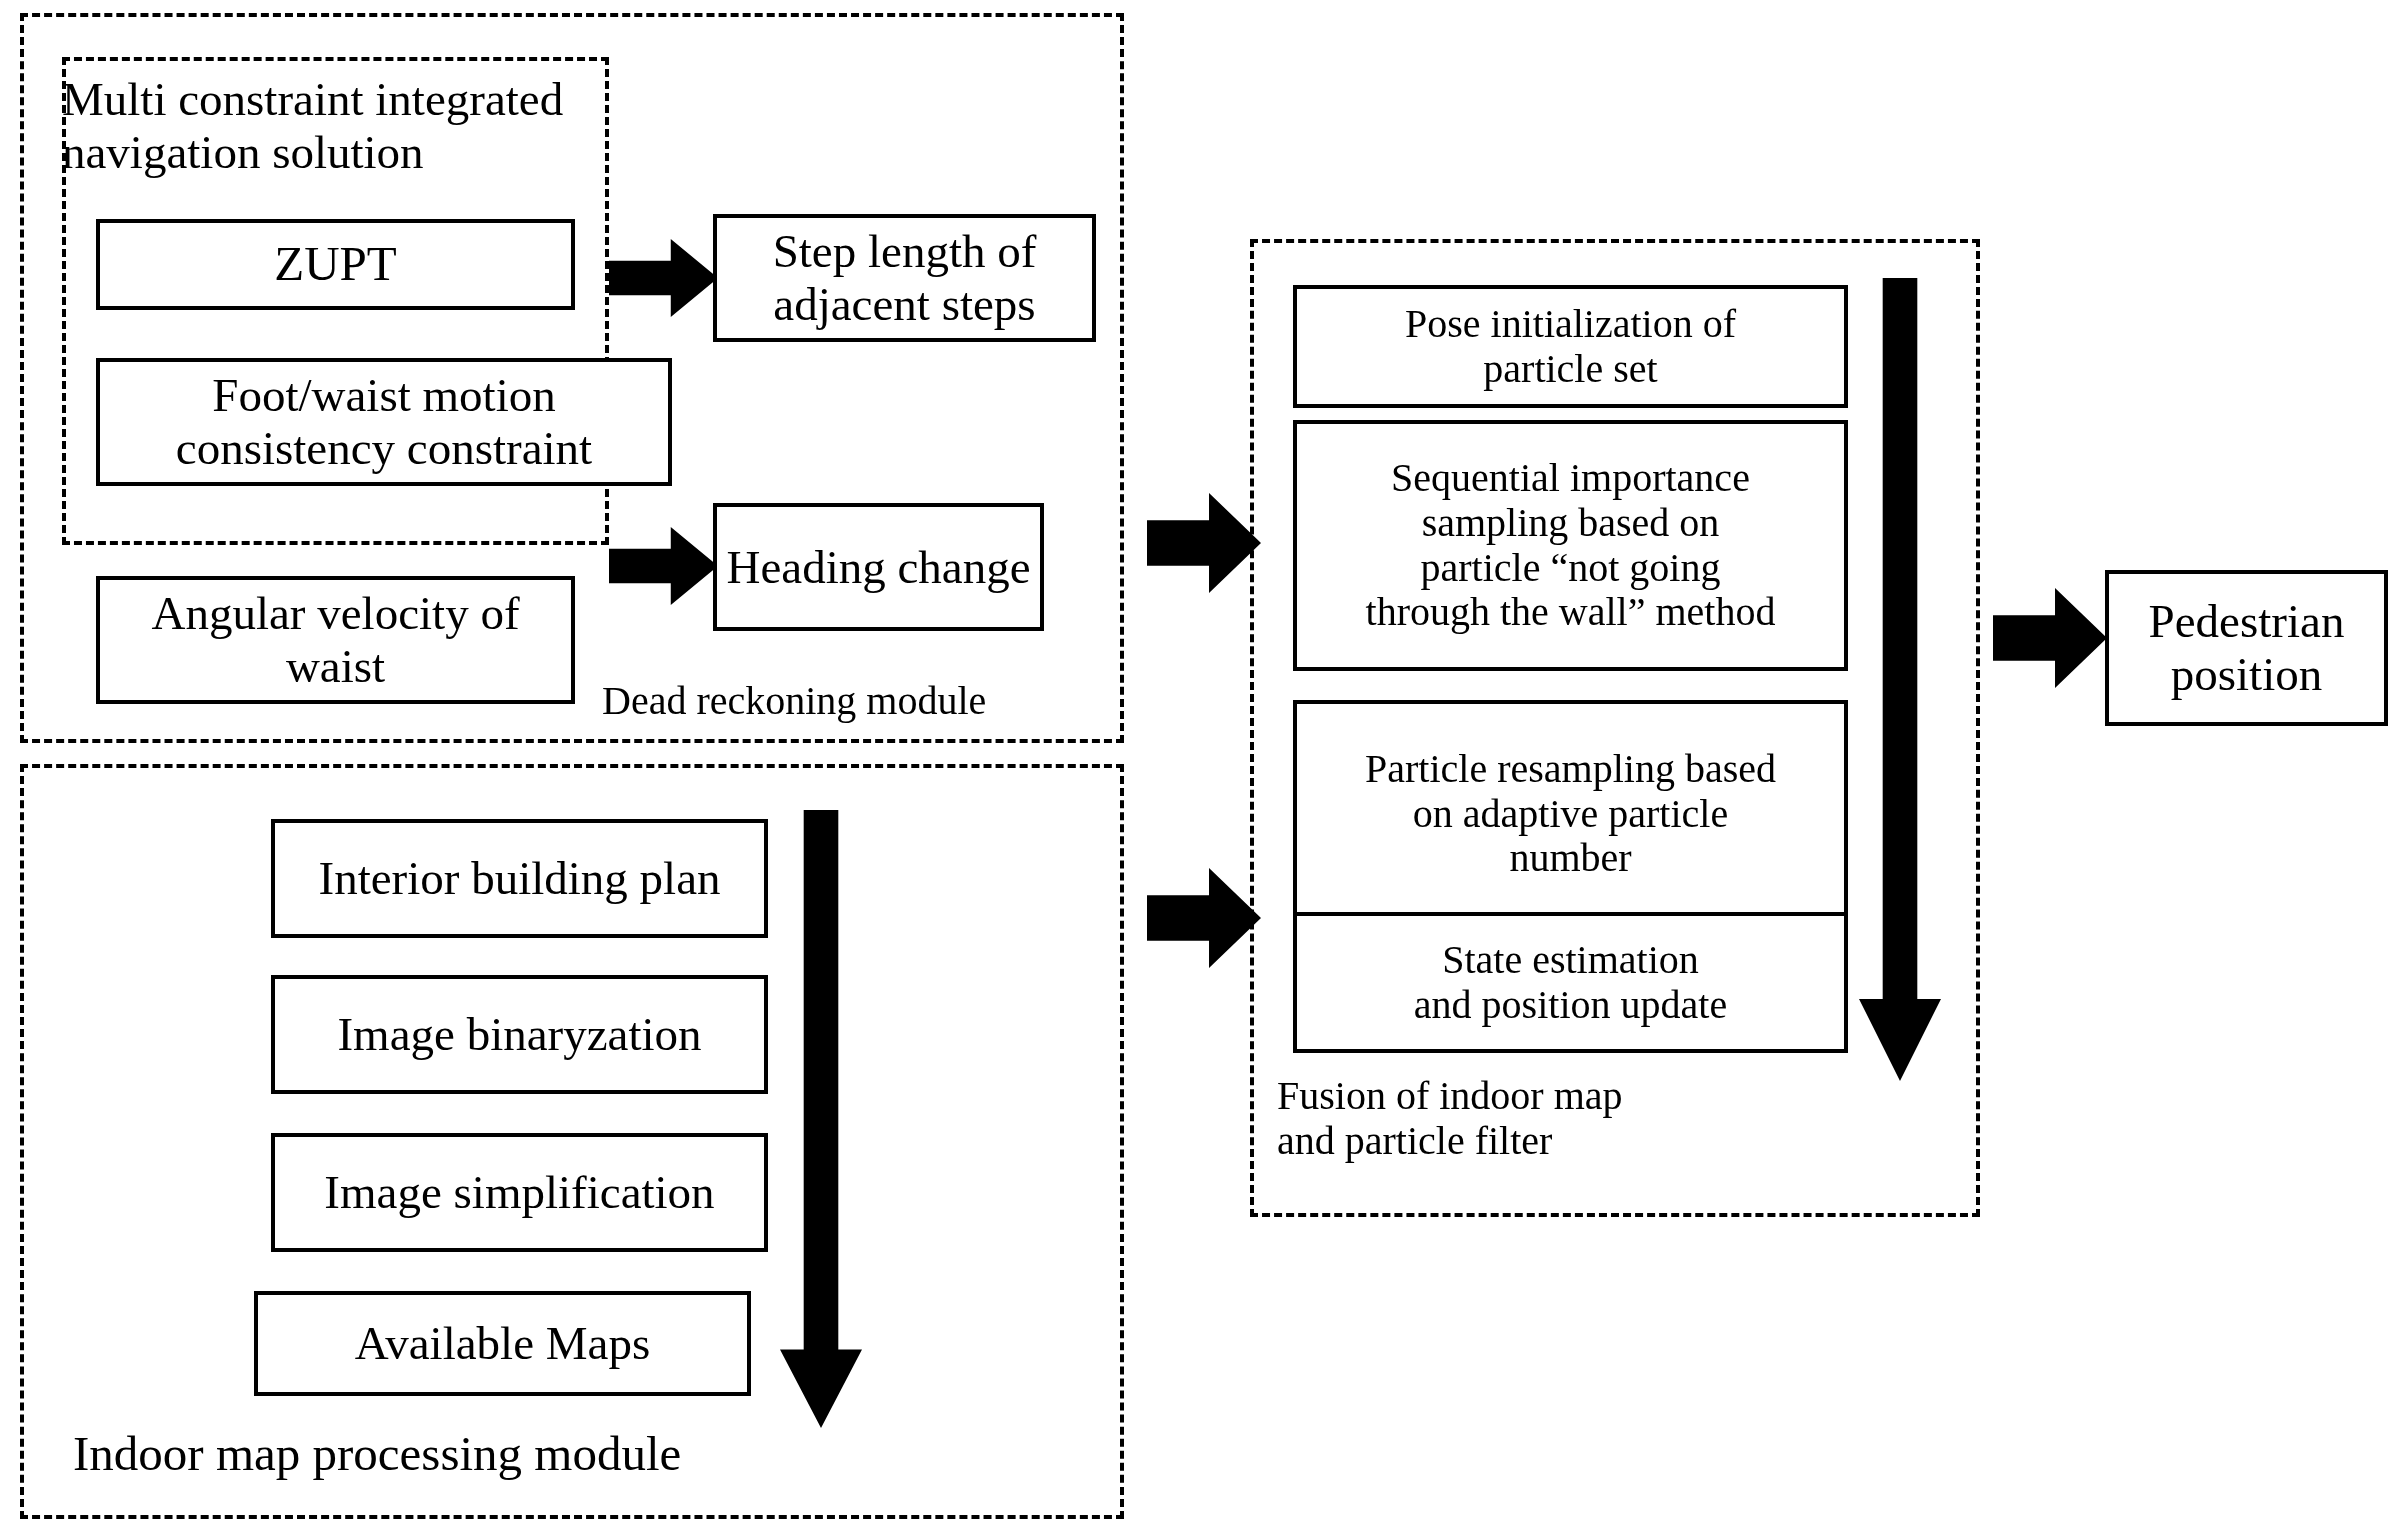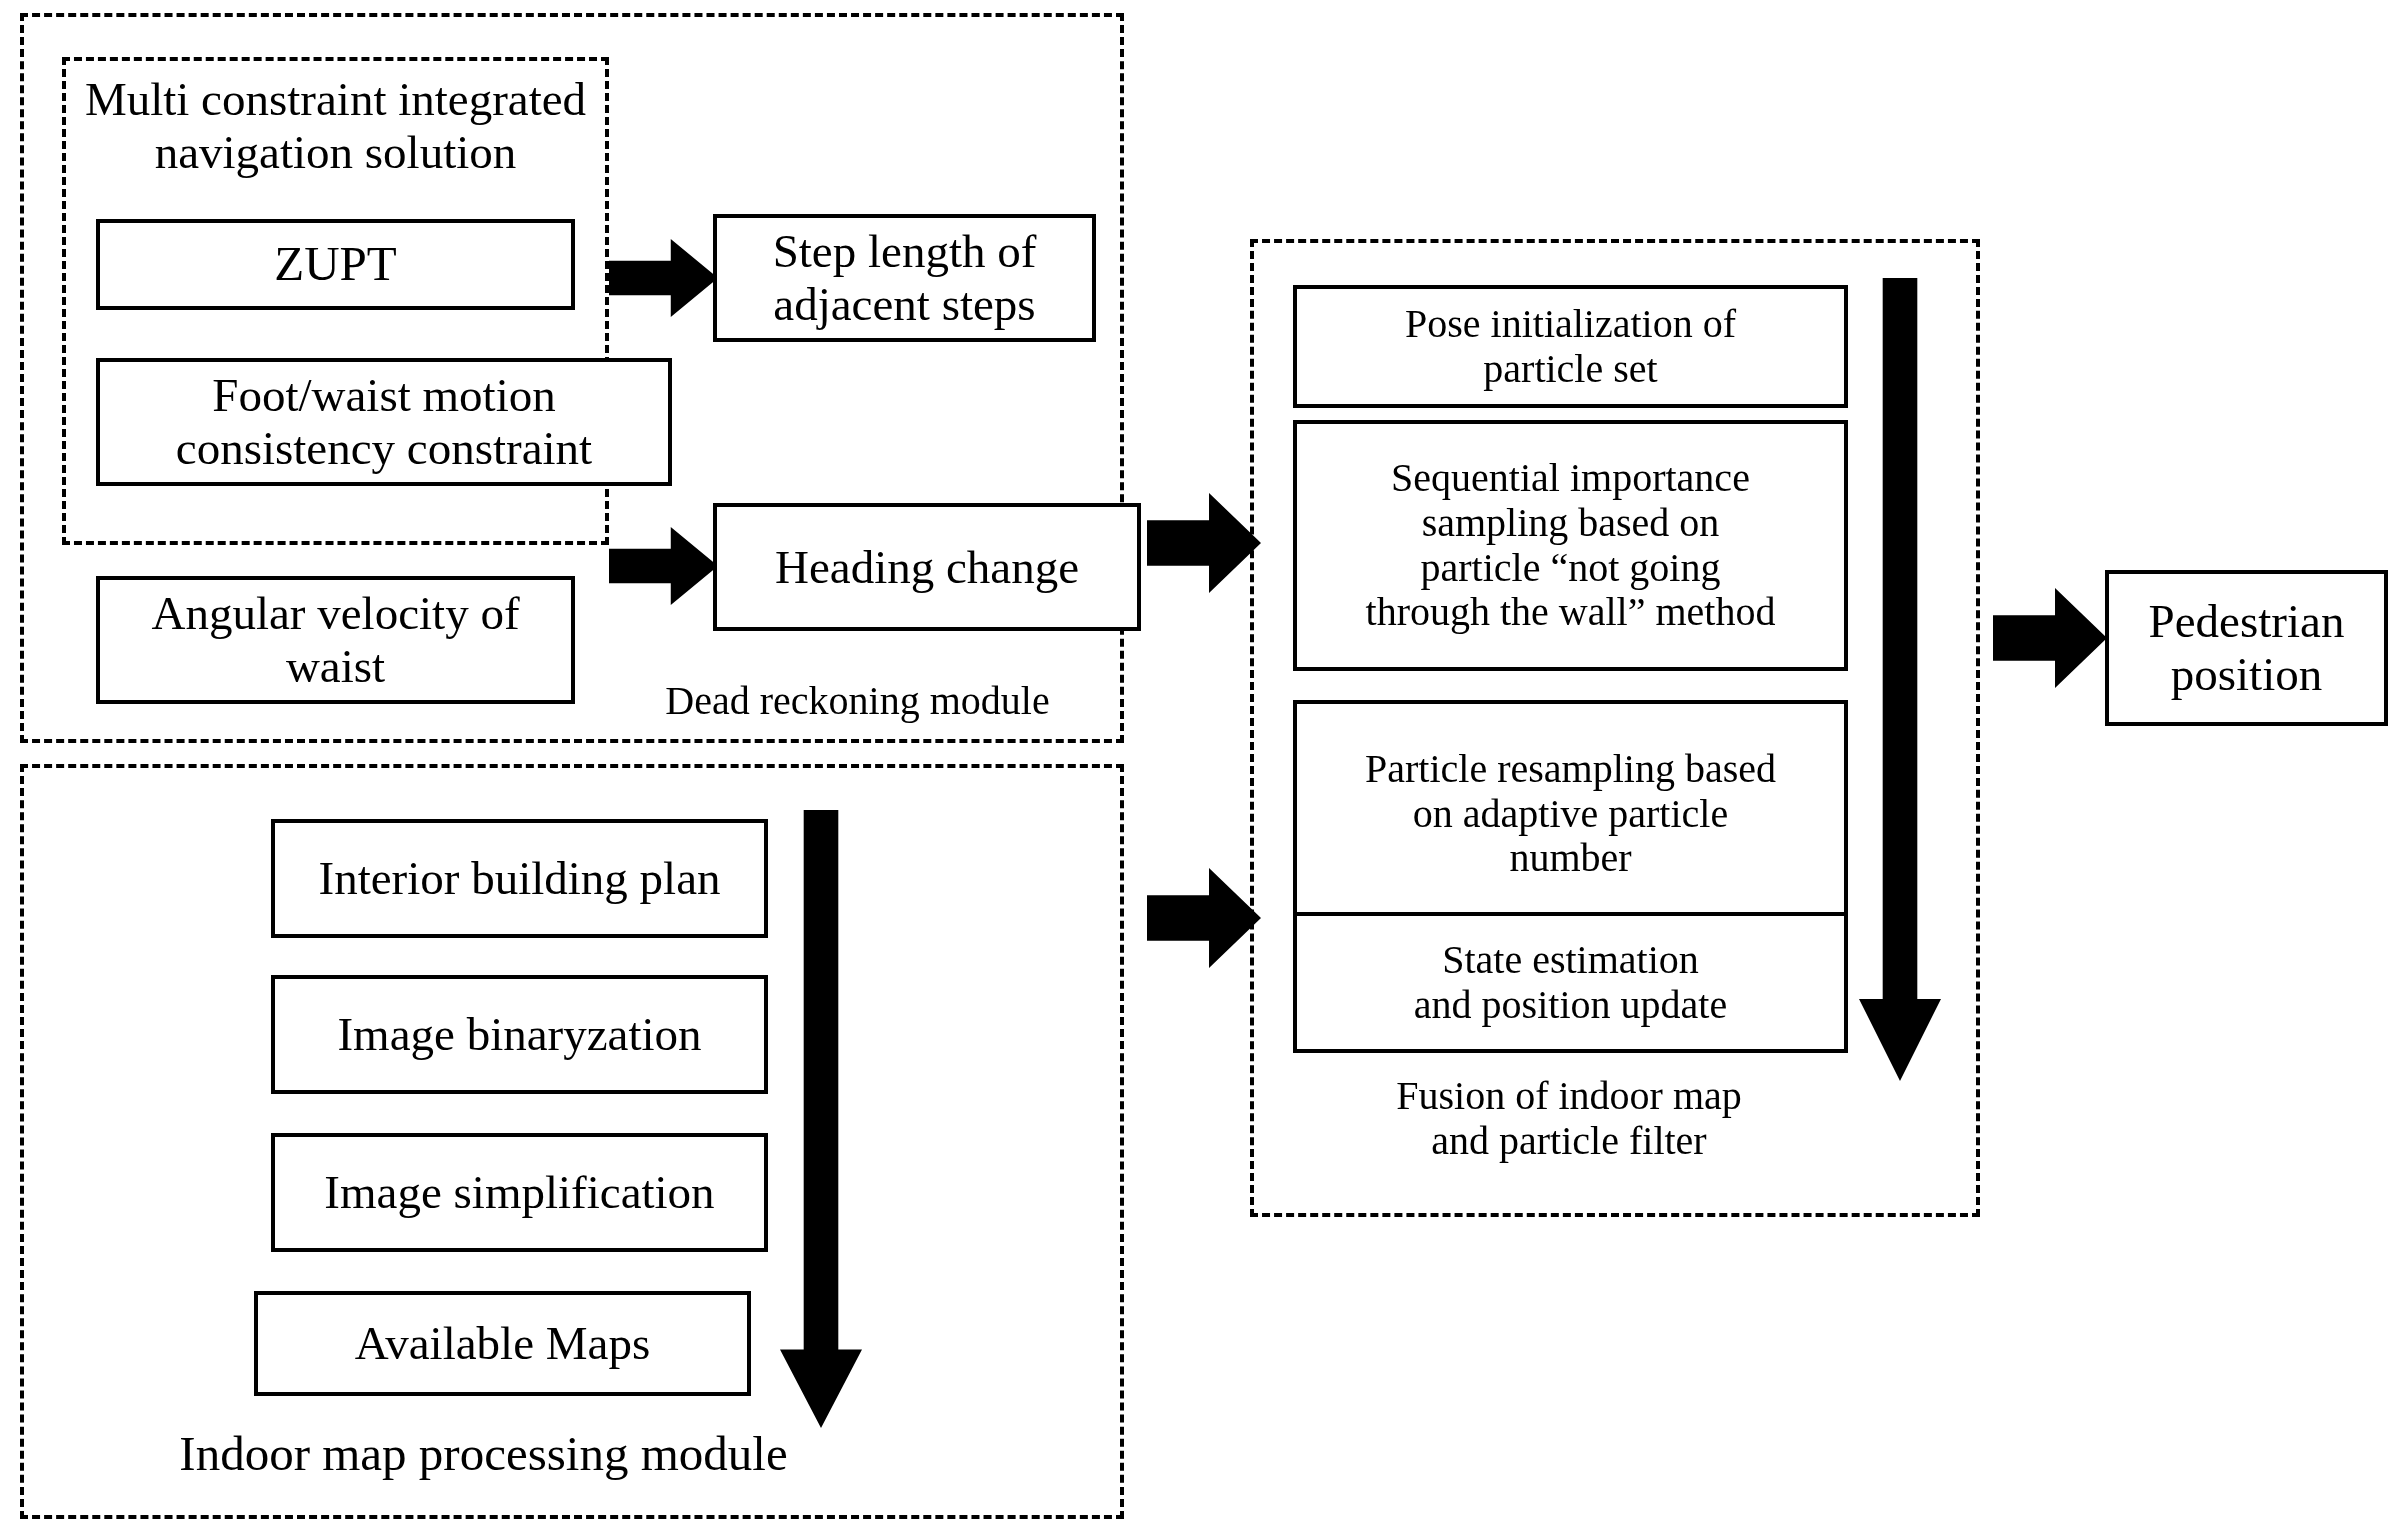--- a/index.html
+++ b/index.html
@@ -41,21 +41,21 @@
   }
   .box .txt {
     display: block;
     width: 100%;
     white-space: pre-line;
   }
 
   
   .caption {
     position: absolute;
-    text-align: center;
+    text-align: left;
     line-height: 1.12;
     white-space: pre-line;
   }
 
   
   .arrow-right {
     position: absolute;
   }
   .arrow-right svg, .arrow-down svg {
     display: block;
@@ -105,21 +105,21 @@
     <svg viewBox="0 0 120 86" preserveAspectRatio="none">
       <polygon points="0,24 68,24 68,0 120,43 68,86 68,62 0,62" fill="#000000"></polygon>
     </svg>
   </div>
 
   <div class="box f-52" style="left:713px; top:214px; width:383px; height:128px;">
     <span class="txt">Step length of
 adjacent steps</span>
   </div>
 
-  <div class="box f-52" style="left:713px; top:503px; width:428px; height:128px;">
+  <div class="box f-52" style="left:713px; top:503px; width:331px; height:128px;">
     <span class="txt">Heading change</span>
   </div>
 
   <div class="caption f-50" style="left:602px; top:679px; width:511px;">Dead reckoning module</div>
 
   <div class="dashed-panel" style="left:20px; top:764px; width:1104px; height:755px;"></div>
 
   <div class="box f-52" style="left:271px; top:819px; width:497px; height:119px;">
     <span class="txt">Interior building plan</span>
   </div>

